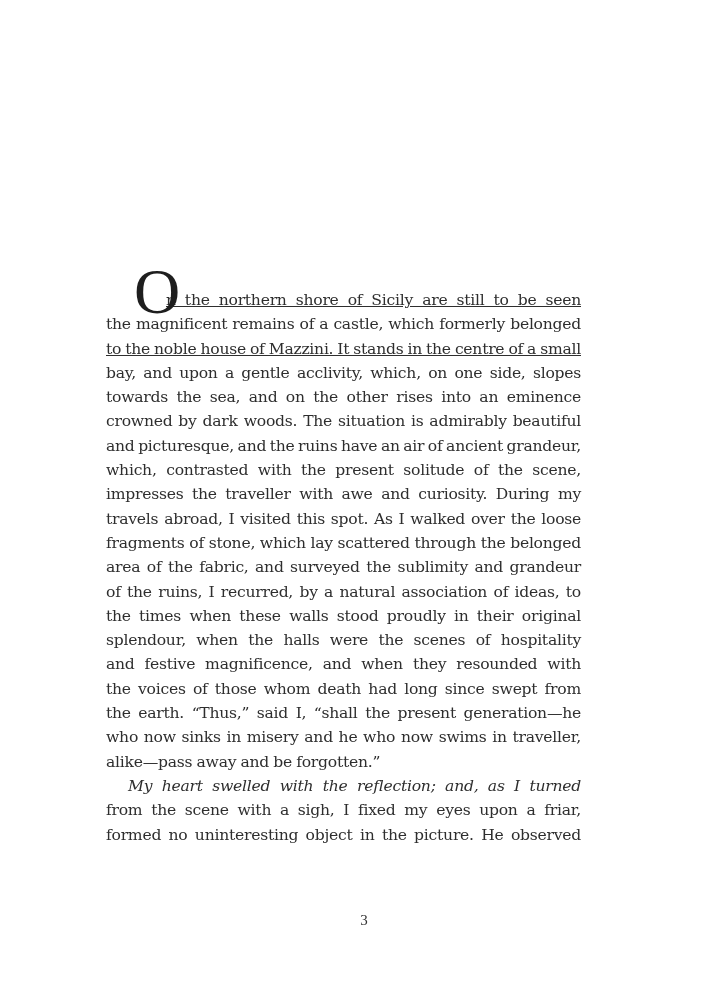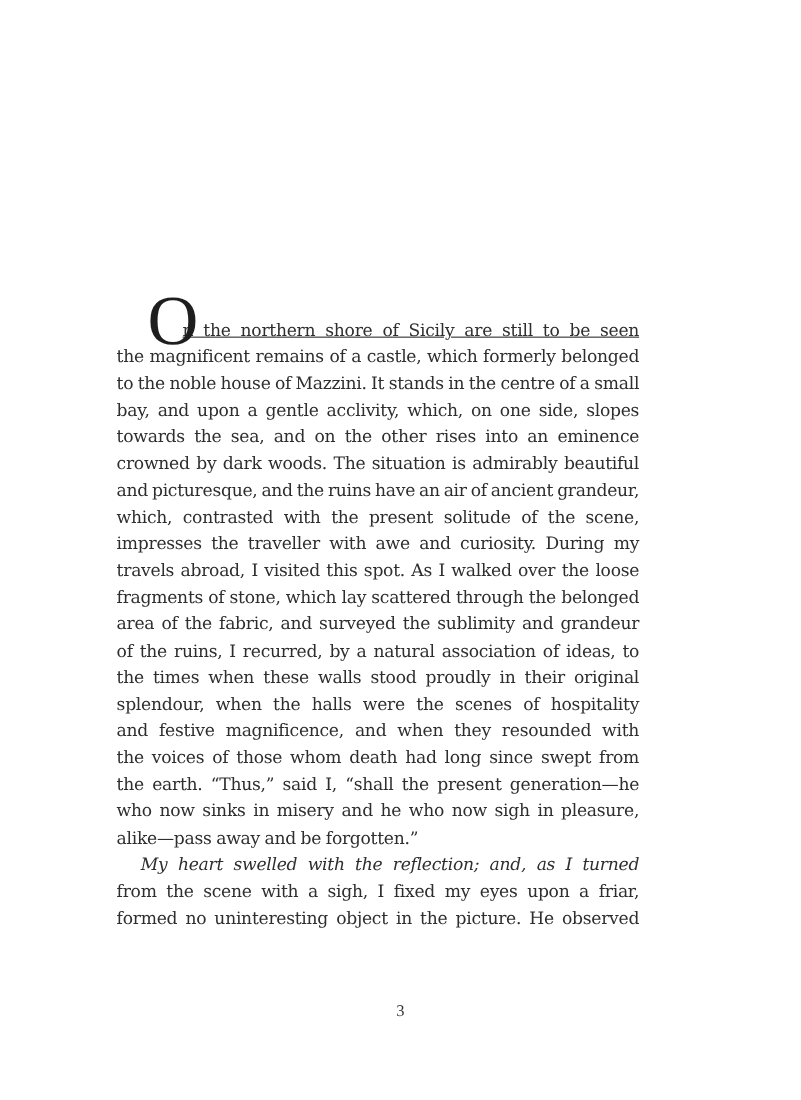--- a/index.html
+++ b/index.html
@@ -86,37 +86,37 @@
 <body>
 
 <div class="page">
   <div class="text-block">
     <div>
       <span class="line first">
         <span class="dropcap">O</span>
         <span class="rest">n the northern shore of Sicily are still to be seen</span>
       </span>
       <span class="line">the magnificent remains of a castle, which formerly belonged</span>
-      <span class="line" style="word-spacing: -0.66226px;">to the noble house of Mazzini. It stands in the centre of a small</span>
+      <span class="line" style="word-spacing: -0.66226px; text-decoration: underline;">to the noble house of Mazzini. It stands in the centre of a small</span>
       <span class="line">bay, and upon a gentle acclivity, which, on one side, slopes</span>
       <span class="line">towards the sea, and on the other rises into an eminence</span>
       <span class="line">crowned by dark woods. The situation is admirably beautiful</span>
       <span class="line" style="word-spacing: -1.13906px;">and picturesque, and the ruins have an air of ancient grandeur,</span>
       <span class="line">which, contrasted with the present solitude of the scene,</span>
       <span class="line">impresses the traveller with awe and curiosity. During my</span>
       <span class="line">travels abroad, I visited this spot. As I walked over the loose</span>
       <span class="line">fragments of stone, which lay scattered through the belonged</span>
       <span class="line">area of the fabric, and surveyed the sublimity and grandeur</span>
       <span class="line">of the ruins, I recurred, by a natural association of ideas, to</span>
       <span class="line">the times when these walls stood proudly in their original</span>
       <span class="line">splendour, when the halls were the scenes of hospitality</span>
       <span class="line">and festive magnificence, and when they resounded with</span>
       <span class="line">the voices of those whom death had long since swept from</span>
       <span class="line">the earth. “Thus,” said I, “shall the present generation—he</span>
-      <span class="line">who now sinks in misery and he who now sigh in pleasure,</span>
+      <span class="line">who now sinks in misery and he who now swims in traveller,</span>
       <span class="line last">alike—pass away and be forgotten.”</span>
     </div>
     <div>
       <span class="line indent">My heart swelled with the reflection; and, as I turned</span>
       <span class="line">from the scene with a sigh, I fixed my eyes upon a friar,</span>
       <span class="line">formed no uninteresting object in the picture. He observed</span>
     </div>
   </div>
   <div class="page-number">3</div>
 </div>

